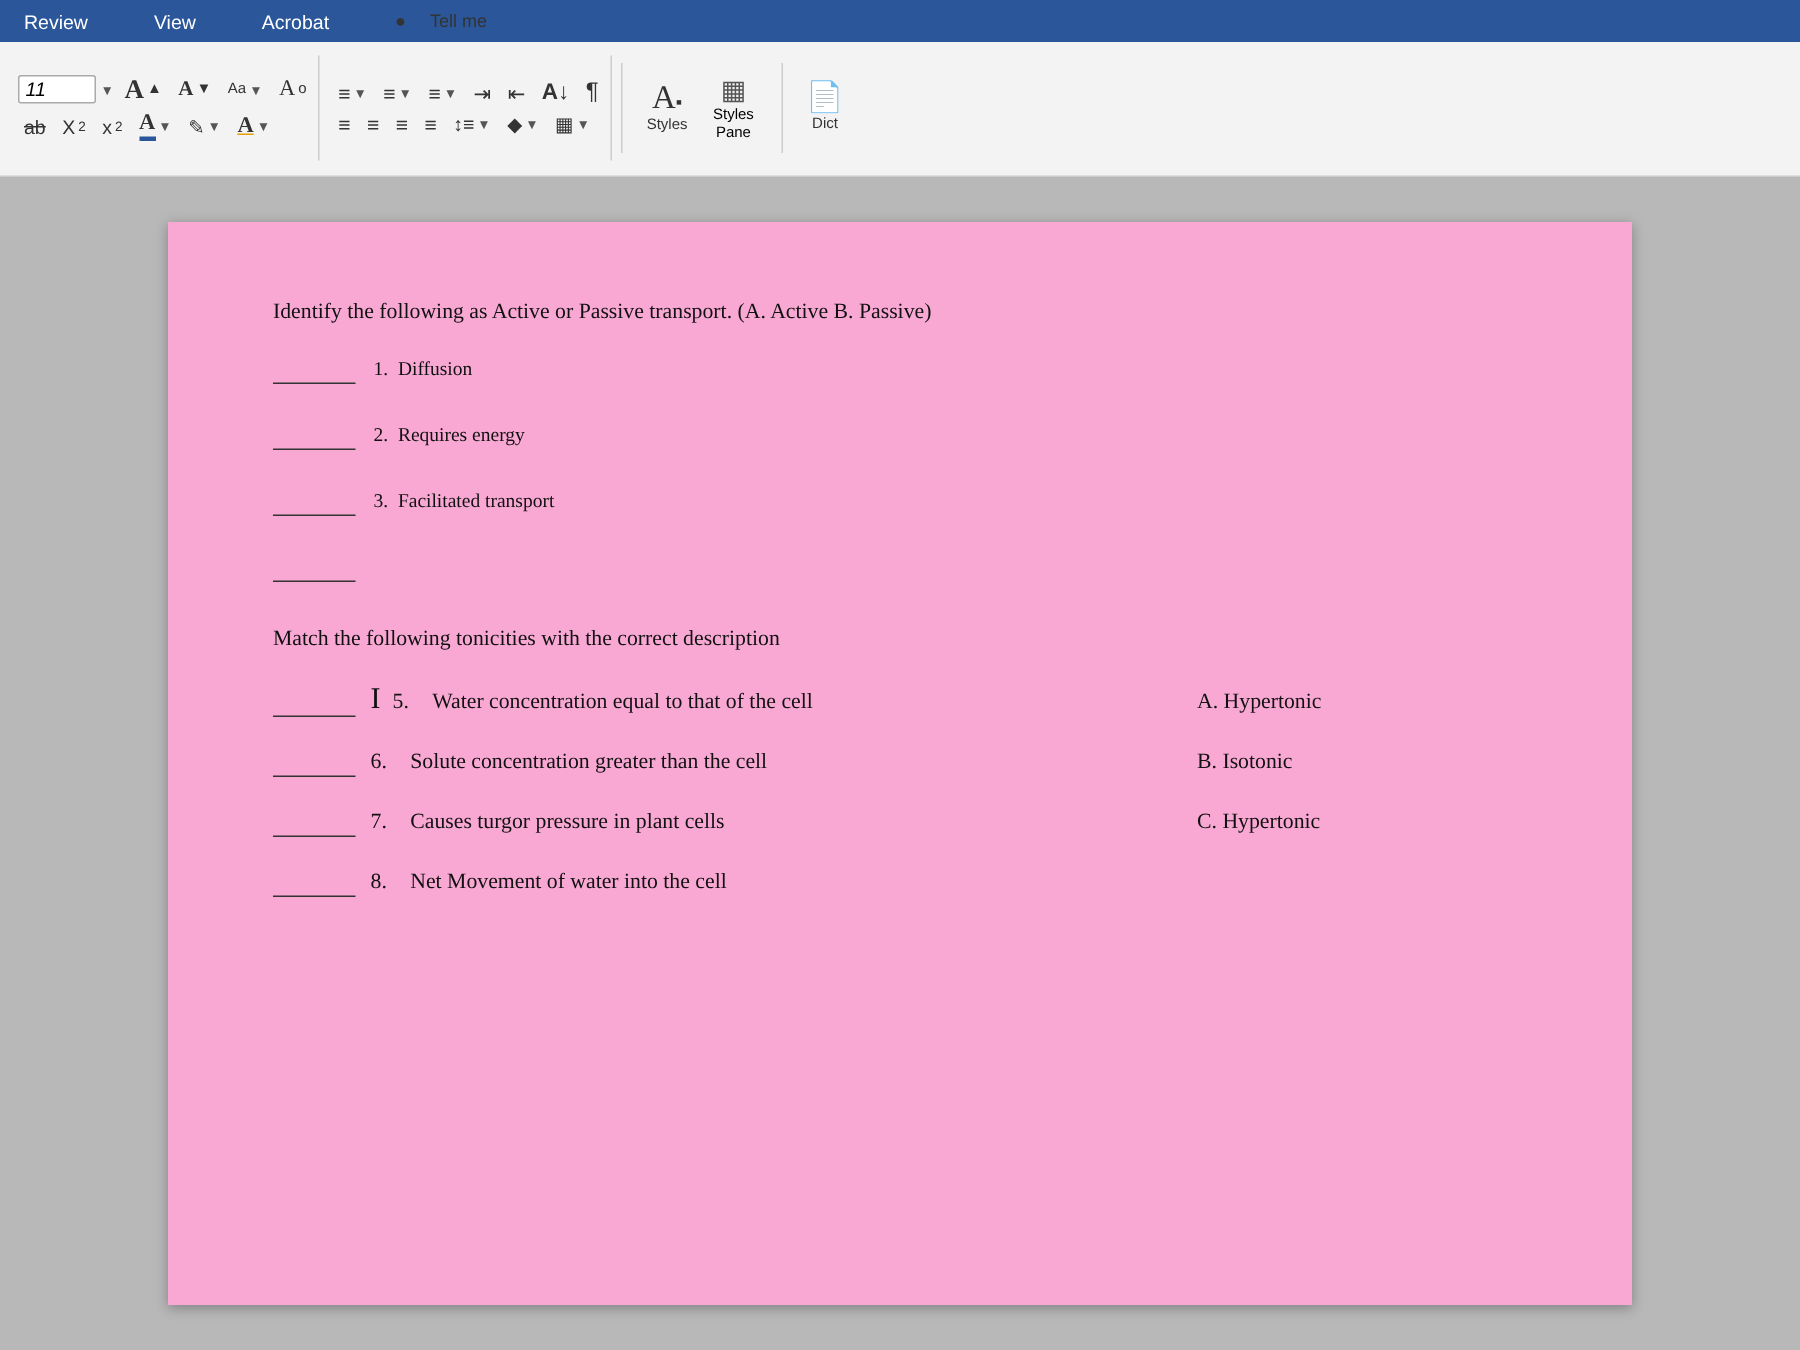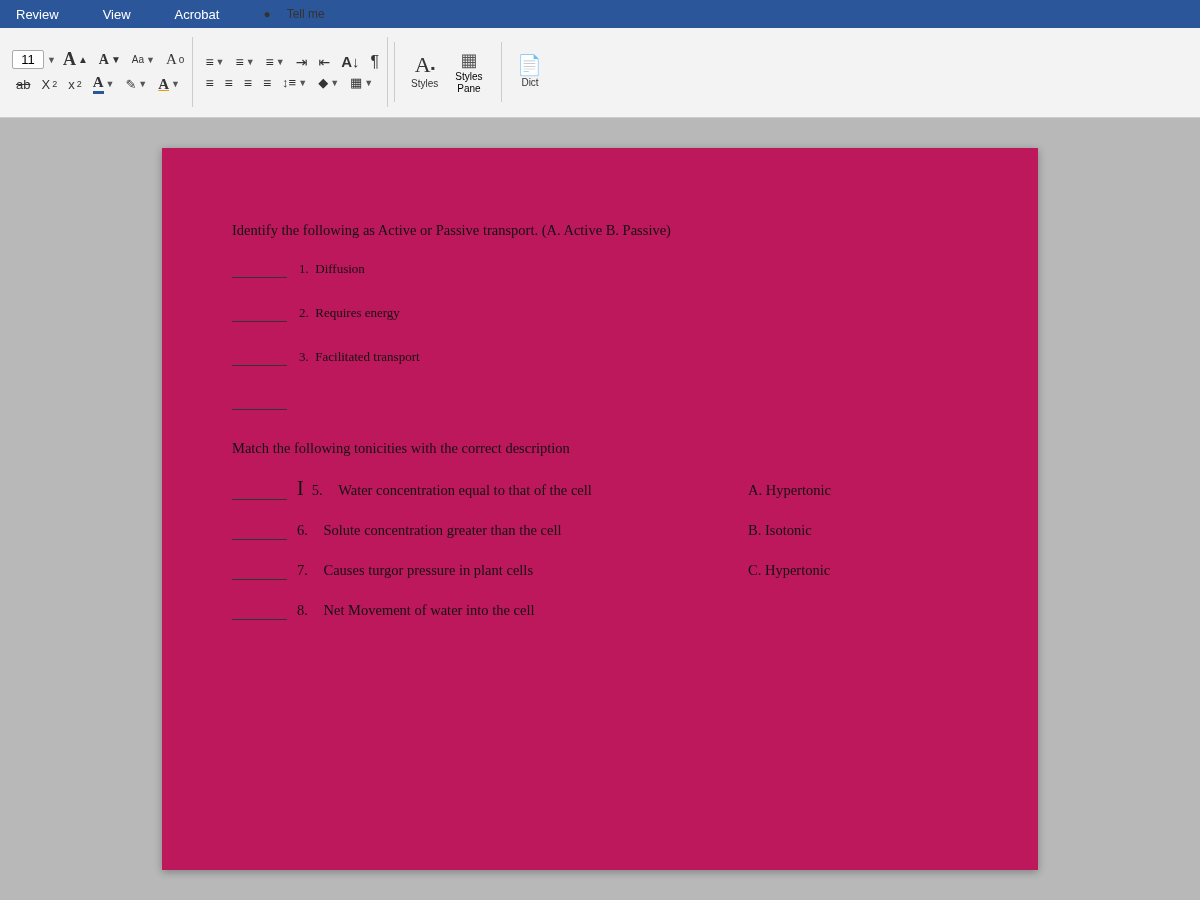--- a/index.html
+++ b/index.html
@@ -78,40 +78,41 @@
       color: #333;
       white-space: nowrap;
     }
 
     
     .font-size-box {
       border: 1px solid #aaa;
       border-radius: 2px;
       padding: 1px 4px;
       font-size: 13px;
-      width: 32px;
-      text-align: center;
+      width: 52px;
+      text-align: left;
       background: white;
+      font-style: italic;
     }
 
     
     .doc-area {
       background: #b8b8b8;
       display: flex;
       justify-content: center;
       padding: 30px 20px;
       height: calc(900px - 90px - 28px);
       overflow: auto;
     }
 
     .page {
-      background: #be185d;
-      width: 876px;
+      background: #f9a8d4;
+      width: 976px;
       min-height: 700px;
-      padding: 72px 70px;
+      padding: 50px 70px;
       box-shadow: 0 2px 8px rgba(0,0,0,0.3);
       font-family: 'Times New Roman', Times, serif;
       font-size: 14.5px;
       color: #111;
       position: relative;
     }
 
     .question-section {
       margin-bottom: 18px;
     }

